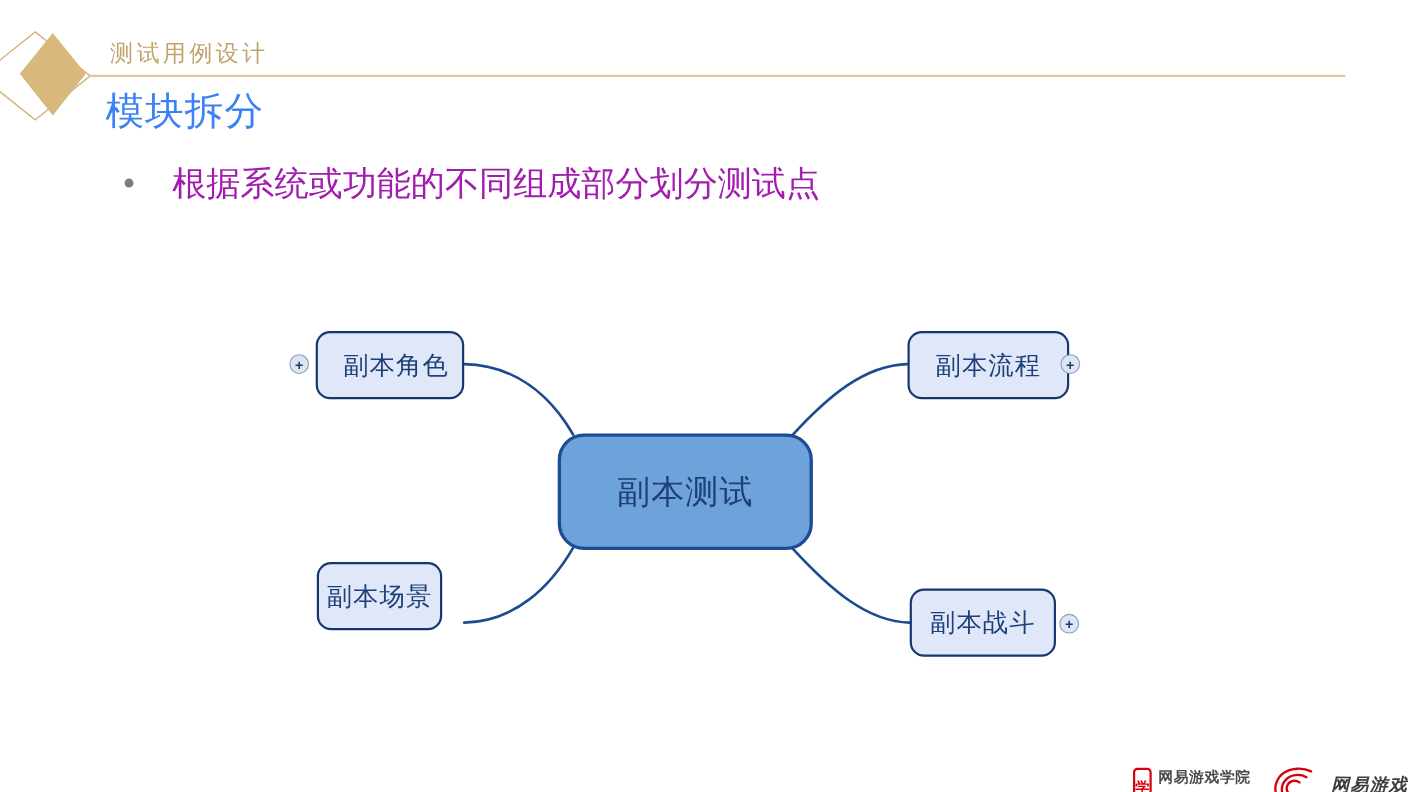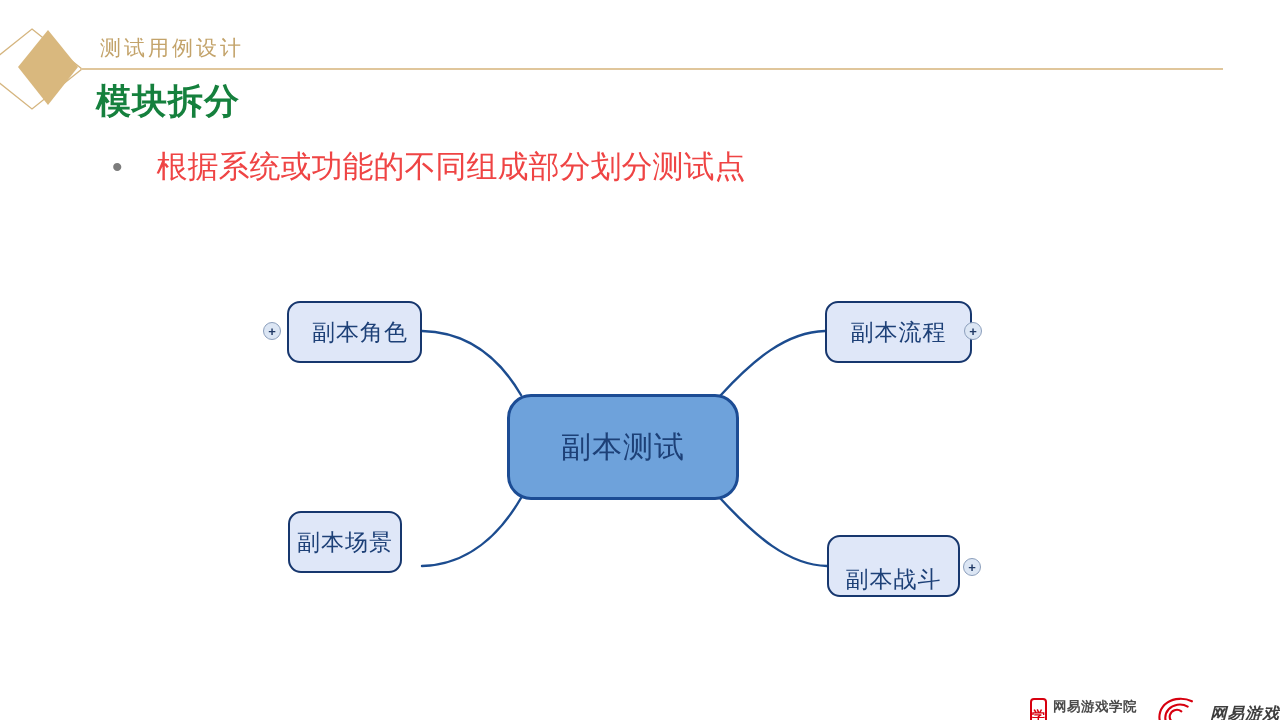--- a/index.html
+++ b/index.html
@@ -17,45 +17,45 @@
   .breadcrumb {
     position: absolute; left: 100px; top: 6px;
     font-size: 21px; letter-spacing: 3px; color: #C3A36A;
   }
   .header-rule {
     position: absolute; left: 80px; top: 40px; width: 1143px; height: 0;
     border-top: 2px solid #E0C69B;
   }
   .page-title {
     position: absolute; left: 96px; top: 50px;
-    font-size: 35px; font-weight: bold; color: #15803d; letter-spacing: 1px;
+    font-size: 35px; font-weight: normal; color: #3b82f6; letter-spacing: 1px;
   }
   .bullet-row {
     position: absolute; left: 112px; top: 118px;
     display: flex; align-items: flex-start;
   }
   .bullet-dot { font-size: 30px; color: #7C7C7C; line-height: 42px; }
-  .bullet-text { font-size: 31px; color: #ef4444; margin-left: 34px; line-height: 42px; }
+  .bullet-text { font-size: 31px; color: #a21caf; margin-left: 34px; line-height: 42px; }
 
   
   .connector-layer { position: absolute; inset: 0; pointer-events: none; }
   .node {
     position: absolute; display: flex; align-items: center; justify-content: center;
     background: #DFE7F8; border: 2px solid #17376E; border-radius: 13px;
     color: #1D4077; font-size: 23px; letter-spacing: 1px;
   }
   .node-center {
     left: 507px; top: 366px; width: 232px; height: 106px;
     background: #6EA2DB; border: 3px solid #1C4C94; border-radius: 24px;
     font-size: 30px; color: #1D4077;
   }
   .node-tl { left: 287px; top: 273px; width: 135px; height: 62px; padding-left: 11px; }
   .node-tr { left: 825px; top: 273px; width: 147px; height: 62px; }
   .node-bl { left: 288px; top: 483px; width: 114px; height: 62px; }
-  .node-br { left: 827px; top: 507px; width: 133px; height: 62px; align-items: flex-end; }
+  .node-br { left: 827px; top: 507px; width: 133px; height: 62px; }
 
   .expand-btn {
     position: absolute; width: 18px; height: 18px; border-radius: 50%;
     background: #DCE6F4; border: 1.5px solid #8C9FBC;
     display: flex; align-items: center; justify-content: center;
     font-size: 13px; font-weight: bold; color: #1F3864; line-height: 1;
     cursor: pointer;
   }
   .expand-tl { left: 263px; top: 294px; }
   .expand-tr { left: 964px; top: 294px; }

